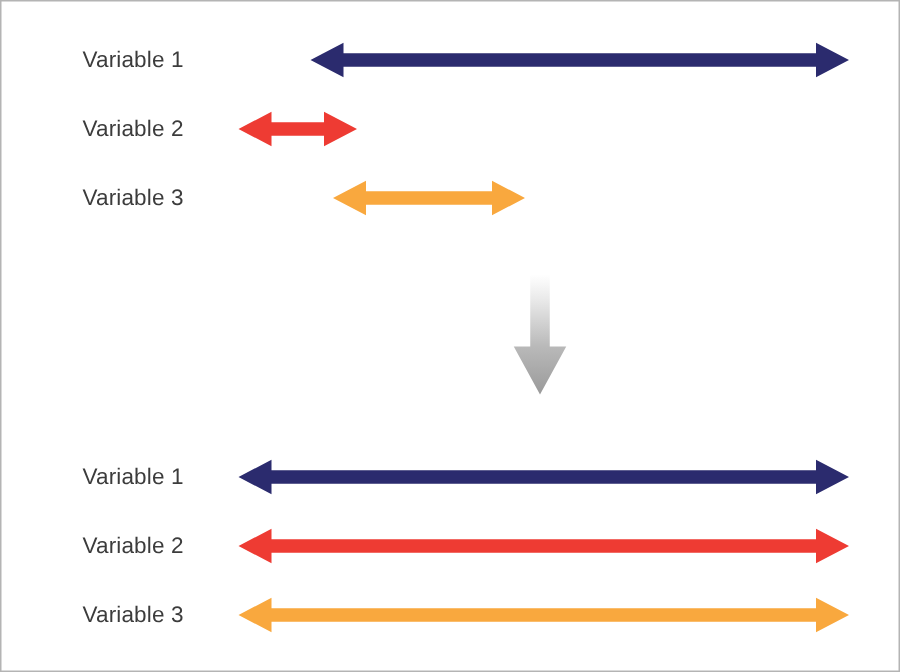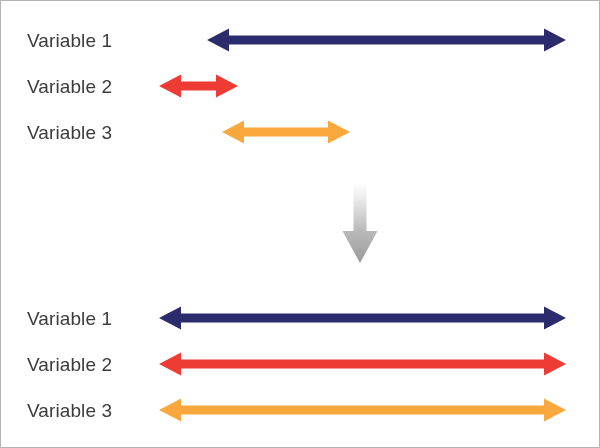--- a/index.html
+++ b/index.html
@@ -30,26 +30,27 @@
   }
   .diagram-svg {
     position: absolute;
     left: 0;
     top: 0;
     display: block;
   }
   .var-label {
     position: absolute;
     font-family: "Liberation Sans", sans-serif;
-    font-size: 19px;
+    font-size: 15px;
     color: #3c3c3c;
     white-space: nowrap;
     letter-spacing: 0.1px;
     transform: translateY(-50%);
     line-height: 1;
+    margin-left: 28px;
   }
 </style>
 </head>
 <body>
 
 <div id="figure-root">
 
   <svg class="diagram-svg" id="arrows-layer" width="600" height="448" viewBox="0 0 600 448" aria-hidden="true">
     <defs>
       <linearGradient id="grayGrad" x1="0" y1="0" x2="0" y2="1">

